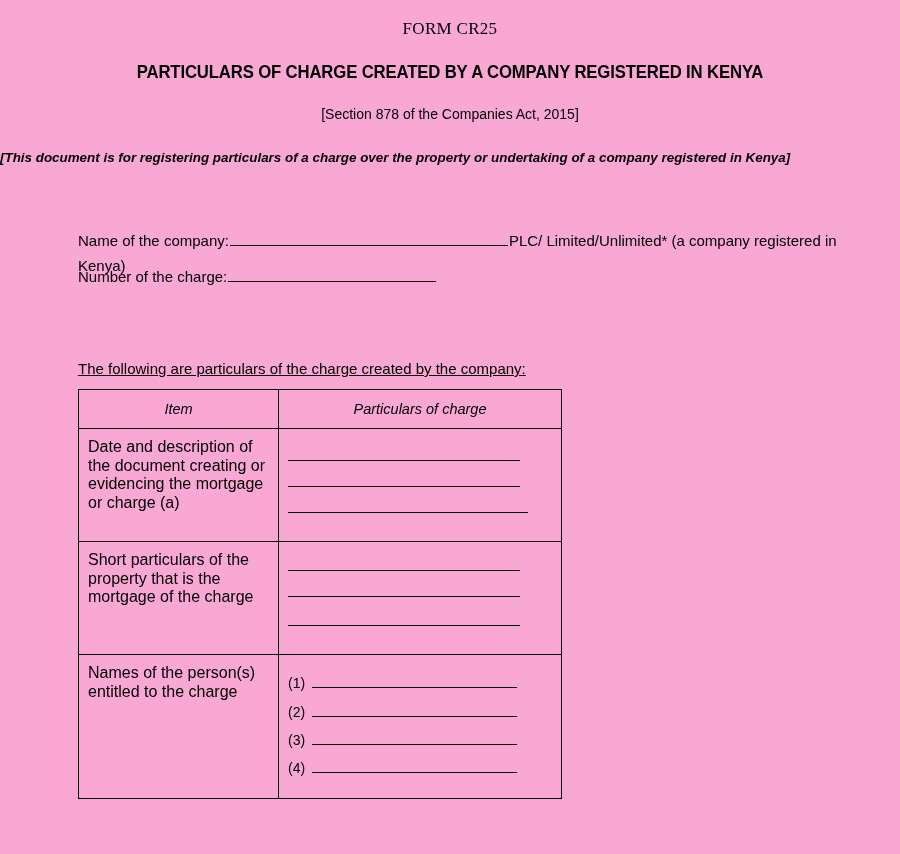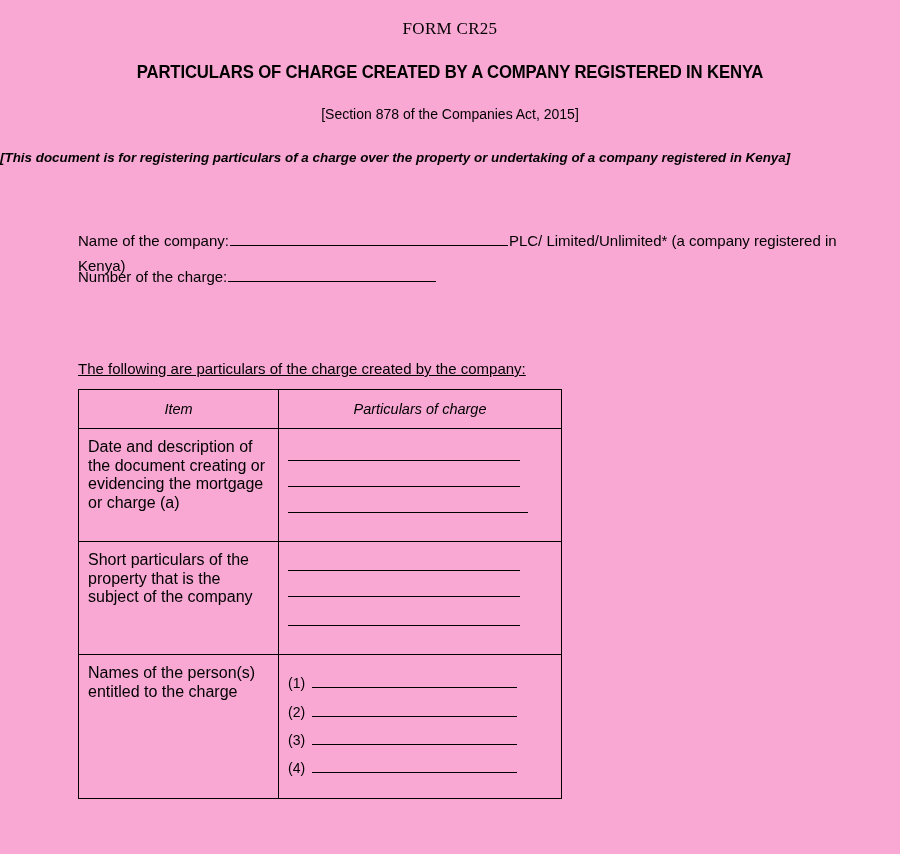--- a/index.html
+++ b/index.html
@@ -210,21 +210,21 @@
         <td class="item-cell row-h1">Date and description of the document creating or evidencing the mortgage or charge (a)</td>
         <td class="part-cell row-h1">
           <span class="rule" style="left:9px; top:31px; width:232px;"></span>
           <span class="rule" style="left:9px; top:57px; width:232px;"></span>
           <span class="rule" style="left:9px; top:83px; width:240px;"></span>
         </td>
       </tr>
 
 
       <tr>
-        <td class="item-cell row-h3">Short particulars of the property that is the subject of the company</td>
+        <td class="item-cell row-h3">Short particulars of the property that is the mortgage of the charge</td>
         <td class="part-cell row-h3">
           <span class="rule" style="left:9px; top:28px; width:232px;"></span>
           <span class="rule" style="left:9px; top:54px; width:232px;"></span>
           <span class="rule" style="left:9px; top:83px; width:232px;"></span>
         </td>
       </tr>
 
       <tr>
         <td class="item-cell row-h4">Names of the person(s) entitled to the charge</td>
         <td class="part-cell row-h4">

